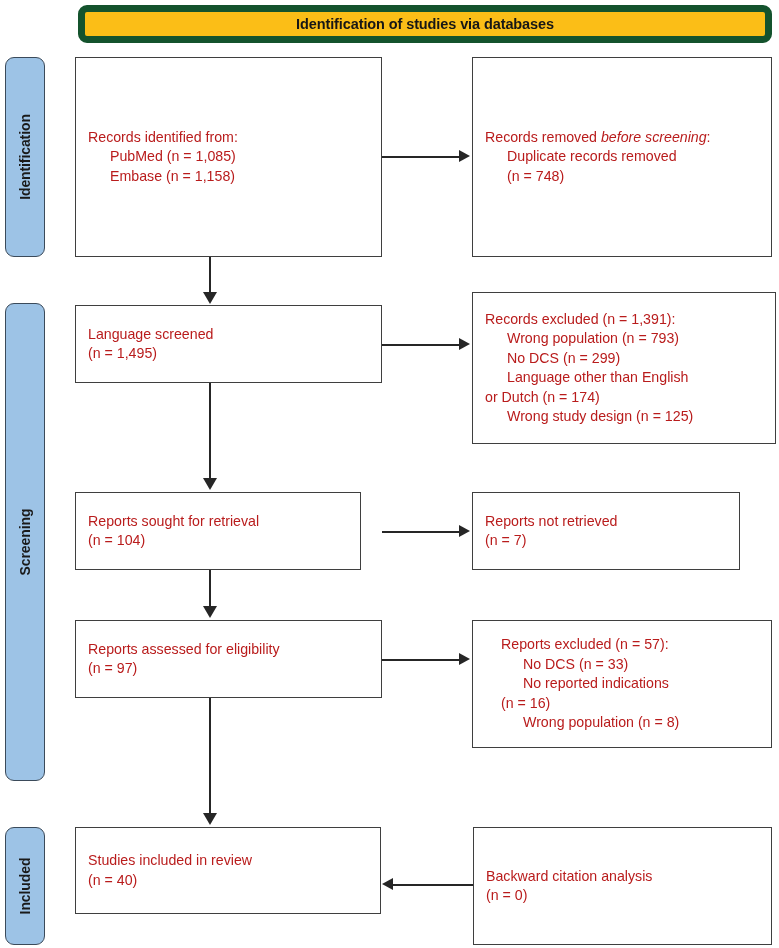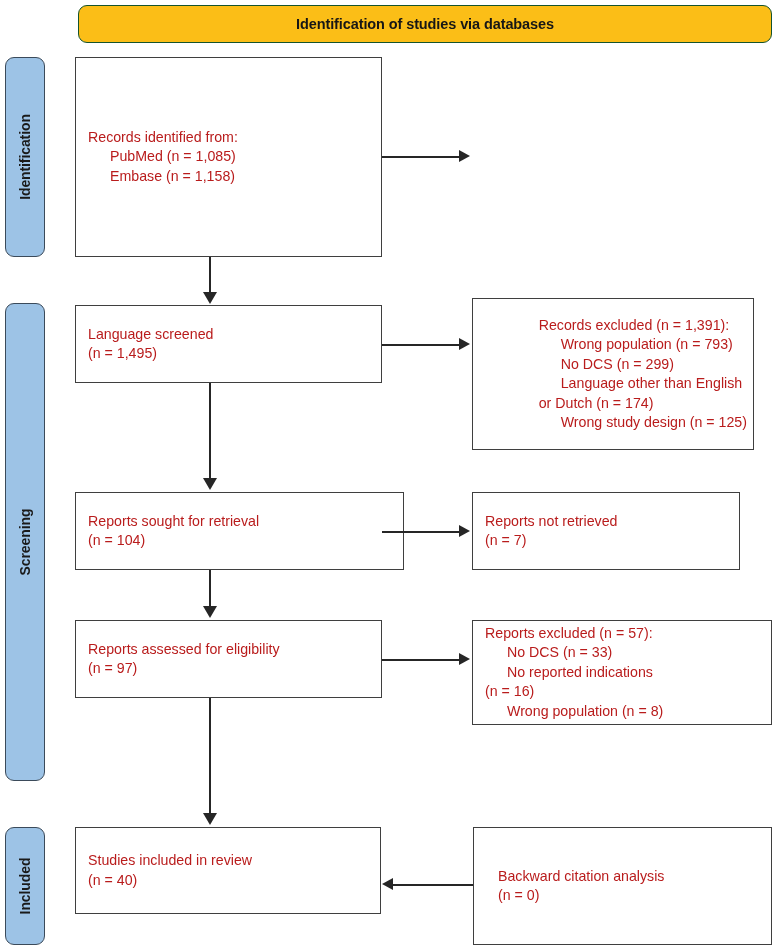--- a/index.html
+++ b/index.html
@@ -19,21 +19,21 @@
   }
 
   
   .banner {
     position: absolute;
     left: 78px;
     top: 5px;
     width: 694px;
     height: 38px;
     background: #FBBE17;
-    border: 1px solid #14532d;
+    border: 7px solid #14532d;
     border-radius: 9px;
     box-sizing: border-box;
     display: flex;
     align-items: center;
     justify-content: center;
   }
   .banner-text {
     font-size: 14.5px;
     font-weight: bold;
     color: #161616;
@@ -81,30 +81,30 @@
     padding-left: 12px;
     padding-right: 6px;
     white-space: pre-wrap;
   }
   .box-text .ind { padding-left: 22px; display: inline-block; }
   .box-text i { font-style: italic; }
 
   
   #box-identified   { left: 75px; top: 57px;  width: 307px; height: 200px; }
   #box-screened     { left: 75px; top: 305px; width: 307px; height: 78px;  }
-  #box-sought       { left: 75px; top: 492px; width: 329px; height: 78px;  }
+  #box-sought       { left: 75px; top: 492px; width: 286px; height: 78px;  }
   #box-assessed     { left: 75px; top: 620px; width: 307px; height: 78px;  }
   #box-included     { left: 75px; top: 827px; width: 306px; height: 87px; }
 
   
   #box-removed      { left: 472px; top: 57px;  width: 300px; height: 200px; }
-  #box-excluded-rec { left: 472px; top: 298px; width: 282px; height: 152px; justify-content: flex-end; }
+  #box-excluded-rec { left: 472px; top: 292px; width: 304px; height: 152px; }
   #box-notretrieved { left: 472px; top: 492px; width: 268px; height: 78px;  }
-  #box-excluded-rep { left: 472px; top: 620px; width: 300px; height: 105px; }
-  #box-backward     { left: 473px; top: 827px; width: 299px; height: 118px; padding-left: 12px; }
+  #box-excluded-rep { left: 472px; top: 620px; width: 300px; height: 128px; padding-left: 16px; }
+  #box-backward     { left: 473px; top: 827px; width: 299px; height: 118px; }
 
   
   .conn { position: absolute; }
   .hline {
     height: 0;
     border-top: 2px solid #262626;
   }
   .vline {
     width: 0;
     border-left: 2px solid #262626;
@@ -170,20 +170,25 @@
   <div class="stage" id="stage-included">
     <span class="stage-label">Included</span>
   </div>
 
   <div class="box" id="box-identified">
     <div class="box-text"><span>Records identified from:</span>
 <span class="ind">PubMed (n = 1,085)</span>
 <span class="ind">Embase (n = 1,158)</span></div>
   </div>
 
+  <div class="box" id="box-removed">
+    <div class="box-text"><span>Records removed </span><i>before screening</i><span>:</span>
+<span class="ind">Duplicate records removed</span>
+<span class="ind">(n = 748)</span></div>
+  </div>
 
   <div class="conn hline" id="h-1"></div>
   <div class="conn arrow-right" id="h-1-head"></div>
 
   <div class="conn vline" id="v-1"></div>
   <div class="conn arrow-down" id="v-1-head"></div>
 
   <div class="box" id="box-screened">
     <div class="box-text"><span>Language screened</span>
 <span>(n = 1,495)</span></div>

